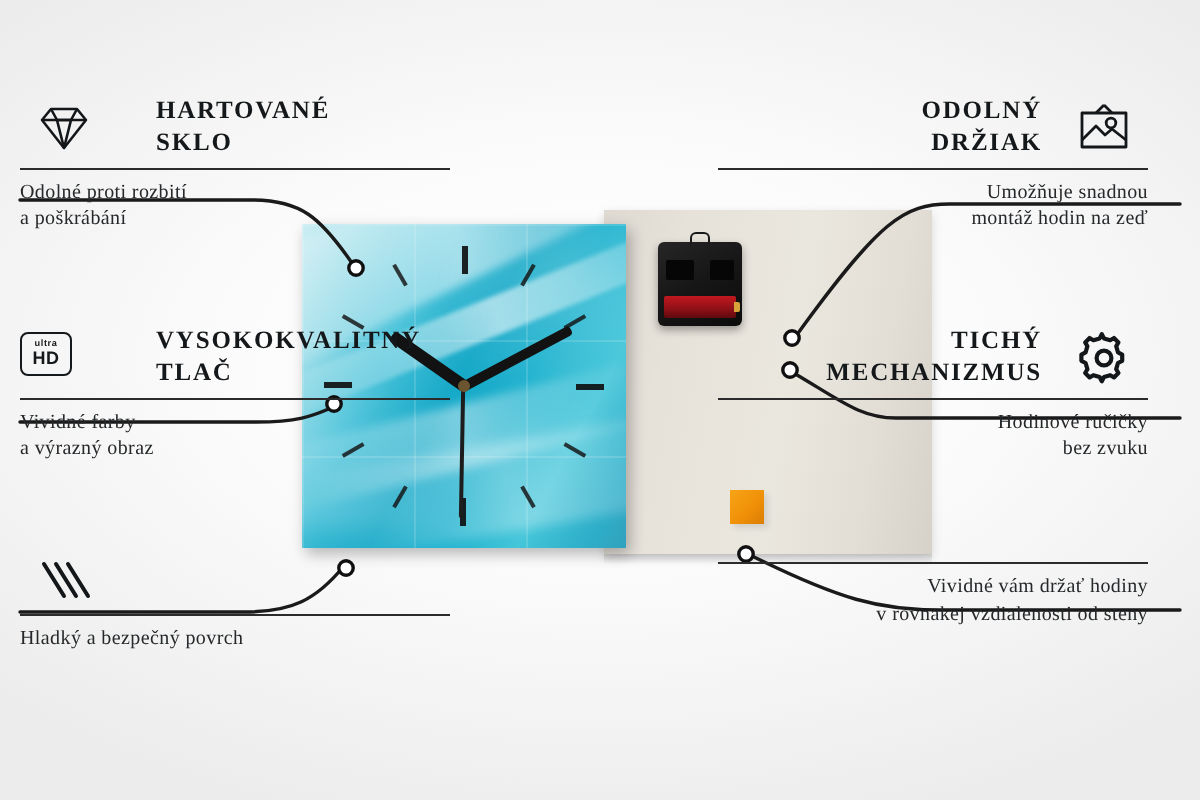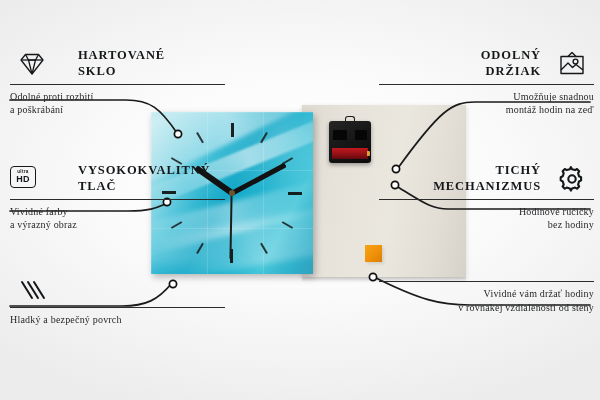--- a/index.html
+++ b/index.html
@@ -154,21 +154,21 @@
   #hand-second { width: 1.6px; height: 66px; margin-left: -0.8px; margin-top: -66px; background: #1d1d1d; }
   #hand-cap {
     position: absolute; left: 50%; top: 50%;
     width: 6px; height: 6px; margin: -3px 0 0 -3px;
     border-radius: 50%; background: #6b5430;
   }
 
   
   .feature { position: absolute; width: 215px; }
   .feature.left  { left: 10px;  text-align: left; }
-  .feature.right { right: 6px; text-align: right; }
+  .feature.right { right: 26px; text-align: right; }
 
   .feat-head {
     display: flex; align-items: center; gap: 9px;
     margin-bottom: 3px;
   }
   .feature.right .feat-head { justify-content: flex-end; }
   .feature.left  .feat-head { justify-content: flex-start; gap: 24px; }
 
   .feat-title {
     font-family: "Liberation Serif", serif;
@@ -384,21 +384,21 @@
         <svg viewBox="0 0 28 26">
           <g fill="none" stroke="currentColor" stroke-width="2.1" stroke-linejoin="round">
             <path d="M14 3.2 l3.1 .9 1.9-1.1 2.2 2.2 -1.1 1.9 .9 3.1 2.1 1.1 v3.1 l-2.1 1.1 -.9 3.1 1.1 1.9 -2.2 2.2 -1.9-1.1 -3.1 .9 -1.1 2.1 h-0 l-1.1-2.1 -3.1-.9 -1.9 1.1 -2.2-2.2 1.1-1.9 -.9-3.1 -2.1-1.1 v-3.1 l2.1-1.1 .9-3.1 -1.1-1.9 2.2-2.2 1.9 1.1 3.1-.9 1.1-2.1 z"></path>
             <circle cx="14" cy="13" r="3.7"></circle>
           </g>
         </svg>
       </span>
     </div>
     <div class="feat-rule"></div>
     <div class="feat-desc">
-      <span>Hodinové ručičky</span><br><span>bez hodiny</span>
+      <span>Hodinové ručičky</span><br><span>bez zvuku</span>
     </div>
   </div>
 
   <div class="feature right" style="top:277px">
     <div class="feat-rule"></div>
     <div class="feat-desc">
       <span>Vividné vám držať hodiny</span><br><span>v rovnakej vzdialenosti od steny</span>
     </div>
   </div>
 

